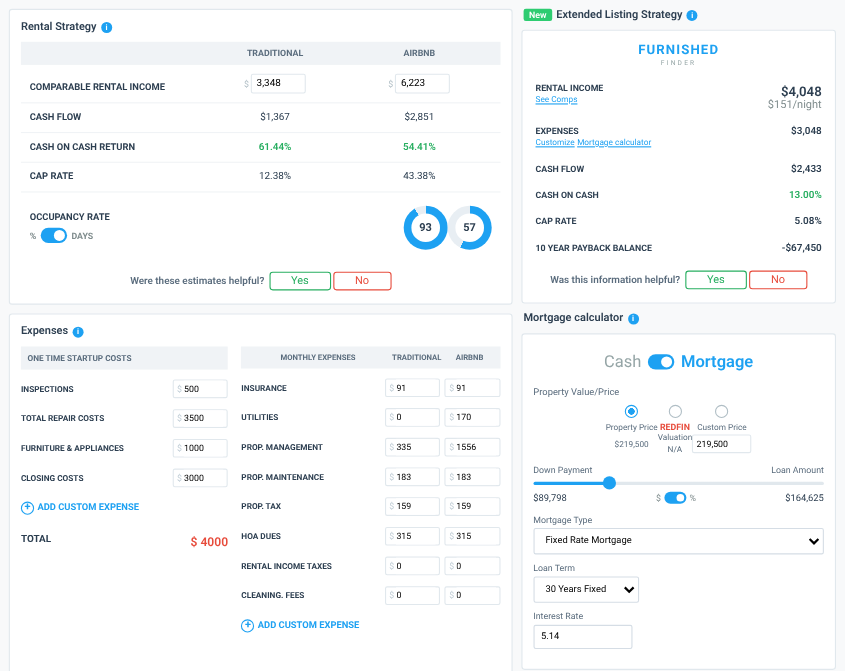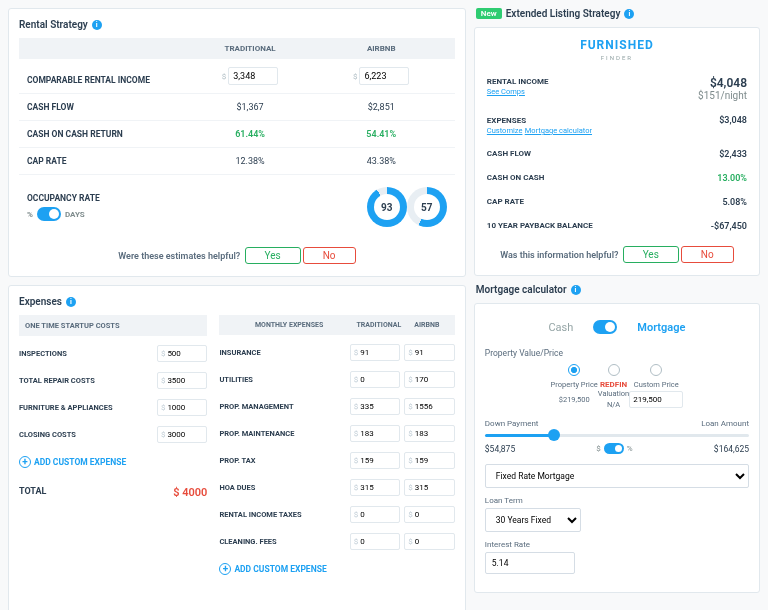--- a/index.html
+++ b/index.html
@@ -45,21 +45,21 @@
 .addexp .pl{width:12px;height:12px;border-radius:50%;border:1.5px solid #1da1f2;display:inline-flex;align-items:center;justify-content:center;margin-right:3px;font-size:10px;line-height:1}
 .totrow{display:flex;padding:10px 0;font-size:9px;font-weight:700}
 .ff-logo{text-align:center;font-weight:700;font-size:12px;letter-spacing:1px;margin-bottom:2px}
 .ff-logo .f1{color:#1da1f2}
 .ff-sub{text-align:center;font-size:6px;color:#95a5a6;letter-spacing:2px;margin-bottom:8px}
 .prow{display:flex;justify-content:space-between;padding:7px 2px;font-size:9px}
 .prow .pl{font-weight:700;font-size:8px;text-transform:uppercase}
 .prow .pv{font-weight:600}
 .plink{color:#1da1f2;font-size:7.5px;text-decoration:underline;cursor:pointer}
 .psub{font-size:10px;color:#7f8c8d}
-.mc-tog{display:flex;align-items:center;justify-content:center;gap:20px;padding:6px 0;font-size:11px}
+.mc-tog{display:flex;align-items:center;justify-content:center;gap:6px;padding:6px 0;font-size:15px}
 .mc-tog .cur{color:#1da1f2;font-weight:600}
 .mc-tog .off{color:#95a5a6}
 .pv-lbl{font-size:8.5px;color:#5a6c7d;margin:8px 0 6px}
 .radios{display:flex;justify-content:center;align-items:flex-start;text-align:center;font-size:7.5px;color:#5a6c7d;margin-bottom:6px}
 .radio{width:12px;height:12px;border:1.5px solid #b0bec5;border-radius:50%;margin:0 auto 4px;background:#fff}
 .radio.on{border-color:#1da1f2;background:radial-gradient(circle,#1da1f2 0 40%,#fff 45%)}
 .redfin{color:#e74c3c;font-weight:700;font-size:8px}
 .cp-inp{border:1px solid #e1e8ed;border-radius:2px;padding:3px;width:54px;font-size:8px;margin-top:2px;font-family:inherit}
 .dpl{display:flex;justify-content:space-between;font-size:8px;color:#5a6c7d;margin:10px 0 4px}
 .slider{height:3px;background:linear-gradient(to right,#1da1f2 0 25%,#e1e8ed 25%);border-radius:2px;position:relative;margin:6px 0}
@@ -348,27 +348,27 @@
             <div style="margin-top:2px">N/A</div>
           </div>
     <div><div class="radio"></div><div>Custom Price</div><input class="cp-inp" value="219,500" style=""></div>
   </div>
   <div class="dpl">
           <span>Down Payment</span>
           <span>Loan Amount</span>
         </div>
   <div class="slider"></div>
   <div class="dpv">
-          <span>$54,875</span>
+          <span>$89,798</span>
           <span class="pcttog">
             <span>$</span>
             <span class="sm-tog"></span>
             <span>%</span>
           </span>
           <span>$164,625</span>
         </div>
-  <div class="fg"><select class="sel"><option>Fixed Rate Mortgage</option></select></div>
+  <div class="fg"><label>Mortgage Type</label><select class="sel"><option>Fixed Rate Mortgage</option></select></div>
   <div class="fg"><label>Loan Term</label><select class="sel sm"><option>30 Years Fixed</option></select></div>
   <div class="fg"><label>Interest Rate</label><input class="fi" value="5.14" style=""></div>
 </div>
 
 </div>
 </div>
 
 </body></html>

